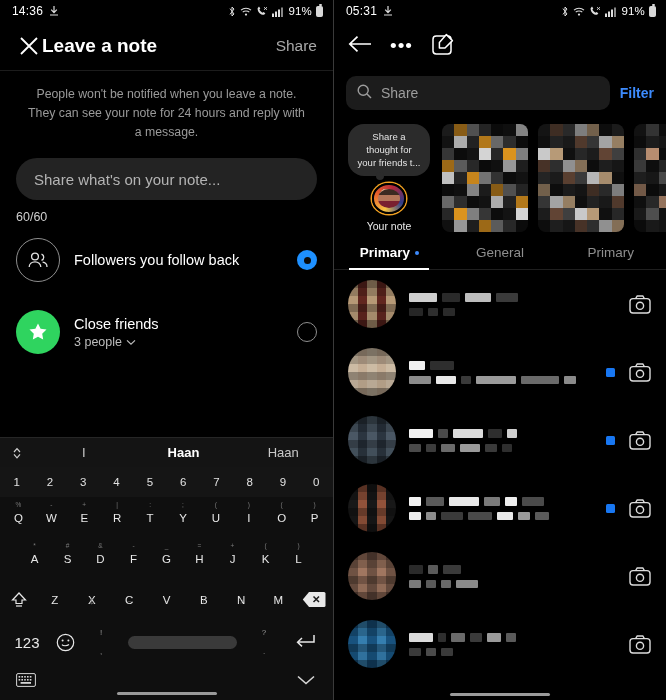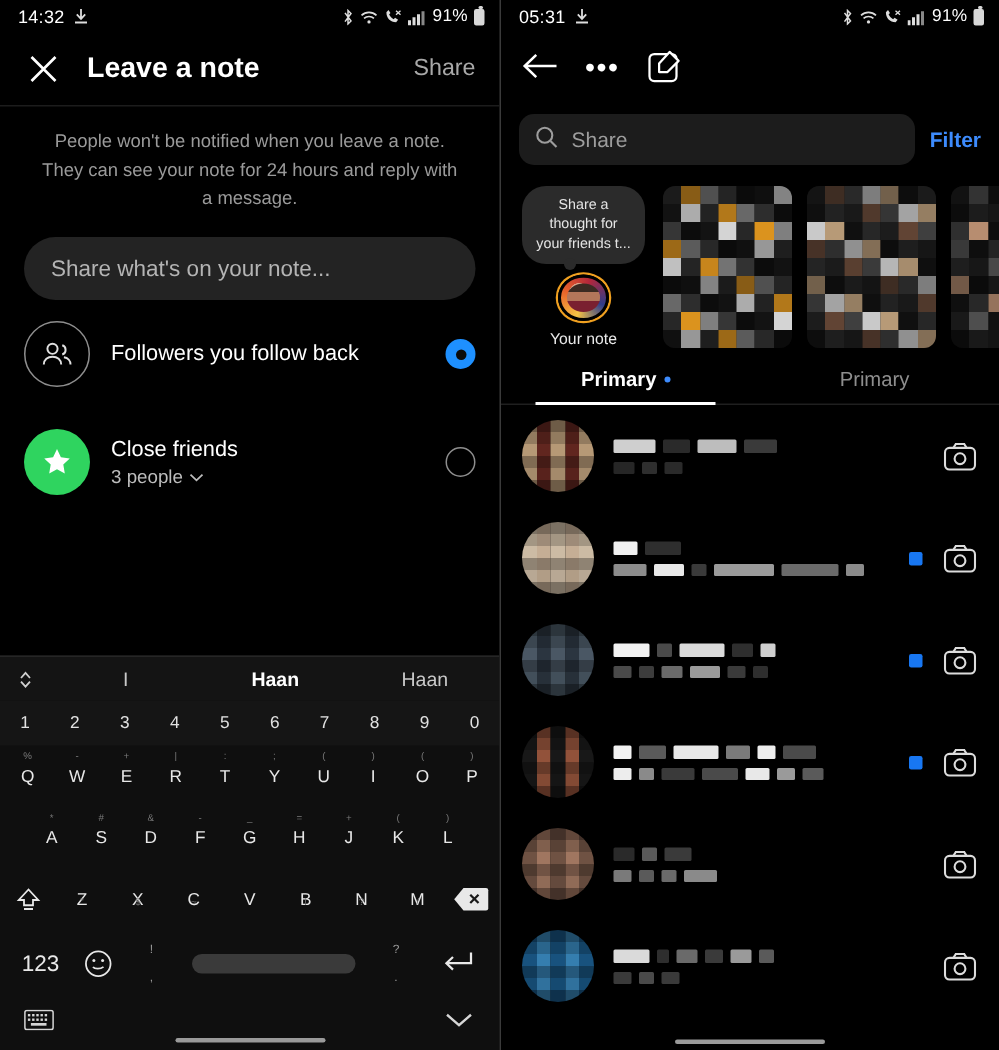--- a/index.html
+++ b/index.html
@@ -33,21 +33,21 @@
     content:""; position:absolute; top:-3px; left:1.6px;
     width:3px; height:2px; background:#d8d8d8; border-radius:1px;
   }
 
   
   .ln-header {
     height:48px; display:flex; align-items:center; padding:0 16px;
     justify-content:space-between;
   }
   .ln-close { width:26px; height:26px; cursor:pointer; }
-  .ln-title { font-size:19px; font-weight:700; color:#fff; margin-left:16px; flex:1; }
+  .ln-title { font-size:19px; font-weight:700; color:#fff; flex:1; }
   .ln-share { font-size:15.5px; color:#a8a8a8; cursor:pointer; }
   .hr { height:1px; background:#1c1c1c; }
   .ln-desc {
     color:#9a9a9a; font-size:12.3px; line-height:1.55;
     text-align:center; padding:14px 28px 0 28px;
   }
   .ln-inputwrap { padding:16px 16px 0 16px; }
   .ln-input {
     background:#232323; border-radius:22px; height:42px;
     display:flex; align-items:center; padding:0 18px;
@@ -186,21 +186,21 @@
 </style>
 </head>
 <body>
 
 <div class="screens">
 
   <div class="panel left">
 
     <div class="statusbar">
       <div class="sb-left">
-        <span class="sb-time">14:32</span>
+        <span class="sb-time">14:36</span>
         <span class="ico">
           <svg width="10" height="11" viewBox="0 0 10 11">
               <path d="M5 0v6M2.2 3.6 5 6.6 7.8 3.6M1 9h8" stroke="#ddd" stroke-width="1.2" fill="none"></path>
             </svg>
         </span>
       </div>
       <div class="sb-right">
         <span class="ico">
           <svg width="8" height="11" viewBox="0 0 8 11">
               <path d="M2 2.6 6 8 4 10V1l2 2L2 8.4" stroke="#ddd" stroke-width="1" fill="none"></path>
@@ -241,20 +241,21 @@
       <span class="ln-title">Leave a note</span>
       <span class="ln-share">Share</span>
     </div>
     <div class="hr"></div>
 
     <div class="ln-desc">People won't be notified when you leave a note. They can see your note for 24 hours and reply with a message.</div>
 
     <div class="ln-inputwrap">
       <div class="ln-input">Share what's on your note...</div>
     </div>
+    <div class="ln-count">60/60</div>
 
 
     <div class="opt-row">
       <span class="opt-av outline">
         <svg width="24" height="20" viewBox="0 0 24 20">
           <circle cx="9" cy="6.5" r="3.4" stroke="#e0e0e0" stroke-width="1.3" fill="none"></circle>
           <path d="M3.2 17c0-3.2 2.6-5.2 5.8-5.2s5.8 2 5.8 5.2" stroke="#e0e0e0" stroke-width="1.3" fill="none"></path>
           <path d="M15.5 4.2a3.2 3.2 0 0 1 0 6.1" stroke="#e0e0e0" stroke-width="1.3" fill="none"></path>
           <path d="M16.6 12.2c2.6.3 4.4 2.2 4.4 4.8" stroke="#e0e0e0" stroke-width="1.3" fill="none"></path>
         </svg>
@@ -723,20 +724,21 @@
           <span class="px" style="left: 14.2857%; top: 77.7778%; width: 14.2857%; height: 11.1111%; background: rgb(85, 85, 85); opacity: 0.91;"></span>
           <span class="px" style="left: 28.5714%; top: 77.7778%; width: 14.2857%; height: 11.1111%; background: rgb(17, 17, 17); opacity: 0.91;"></span>
           <span class="px" style="left: 0%; top: 88.8889%; width: 14.2857%; height: 11.1111%; background: rgb(13, 13, 13); opacity: 0.64;"></span>
           <span class="px" style="left: 14.2857%; top: 88.8889%; width: 14.2857%; height: 11.1111%; background: rgb(34, 34, 34); opacity: 0.64;"></span>
           <span class="px" style="left: 28.5714%; top: 88.8889%; width: 14.2857%; height: 11.1111%; background: rgb(26, 26, 26); opacity: 0.64;"></span>
         </div>
     </div>
 
     <div class="tabs" id="tabs">
         <div class="tab active"><span>Primary</span><span class="dot"></span></div>
+        <div class="tab"><span>General</span></div>
         <div class="tab"><span>Primary</span></div>
       </div>
 
     <div class="chat-list" id="chatlist">
         <div class="chat-row">
           <div class="chat-av">
             <span class="px" style="left: 0%; top: 0%; width: 20%; height: 16.6667%; background: rgb(200, 168, 130); opacity: 0.55;"></span>
             <span class="px" style="left: 20%; top: 0%; width: 20%; height: 16.6667%; background: rgb(107, 42, 34); opacity: 0.55;"></span>
             <span class="px" style="left: 40%; top: 0%; width: 20%; height: 16.6667%; background: rgb(200, 168, 130); opacity: 0.55;"></span>
             <span class="px" style="left: 60%; top: 0%; width: 20%; height: 16.6667%; background: rgb(107, 42, 34); opacity: 0.55;"></span>

